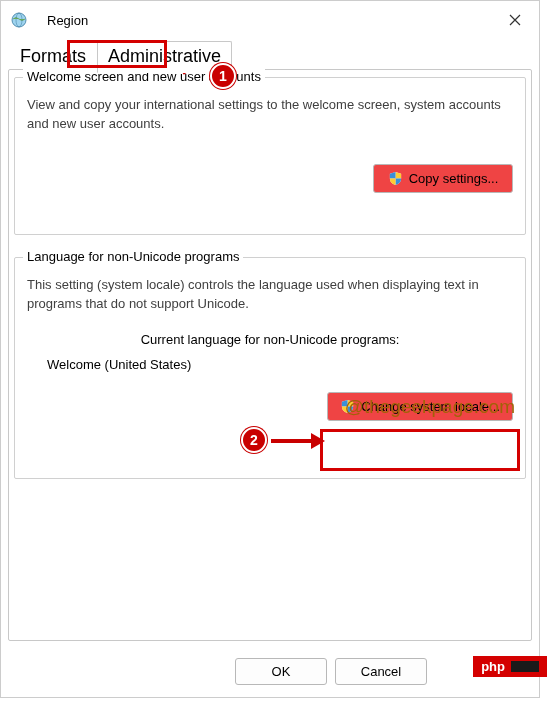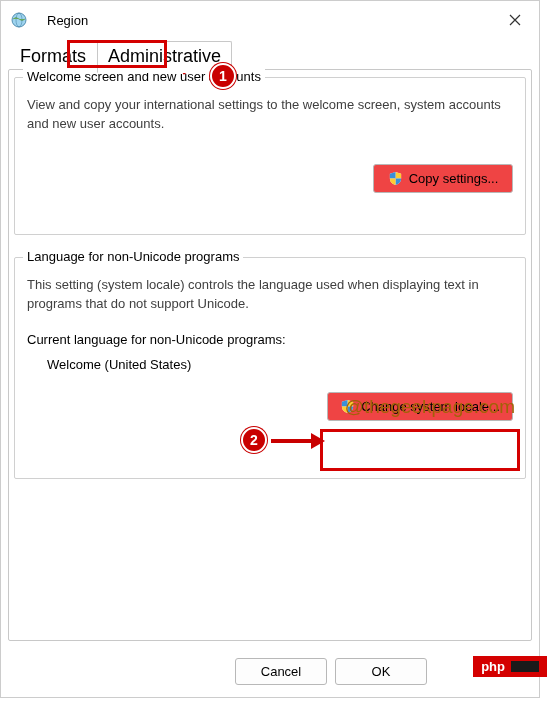--- a/index.html
+++ b/index.html
@@ -100,20 +100,21 @@
       font-size: 13px;
       line-height: 1.45;
       color: #404040;
       margin-bottom: 18px;
       margin-top: 4px;
     }
     .subtext {
       font-size: 13px;
       margin-top: 14px;
       margin-bottom: 10px;
+      text-align: center;
     }
     .locale-value {
       font-size: 13px;
       margin-left: 20px;
       margin-bottom: 18px;
     }
     .button-row {
       display: flex;
       justify-content: flex-end;
     }
@@ -312,22 +313,22 @@
 
   <div class="callout" style="top:62px; left:209px;">1</div>
   <div class="arrow-line-1"></div>
   <div class="arrow-head-1"></div>
 
   <div class="callout" style="top:426px; left:240px;">2</div>
   <div class="arrow-line-2"></div>
   <div class="arrow-head-2"></div>
 
   <div class="bottom-buttons">
+    <button class="std-button">OK</button>
     <button class="std-button">Cancel</button>
-    <button class="std-button">OK</button>
     <button class="std-button" style="visibility:hidden;">Apply</button>
   </div>
 
 </div>
 
 <div class="php-tag">
   <span>php</span>
   <span class="dark"></span>
 </div>
 

